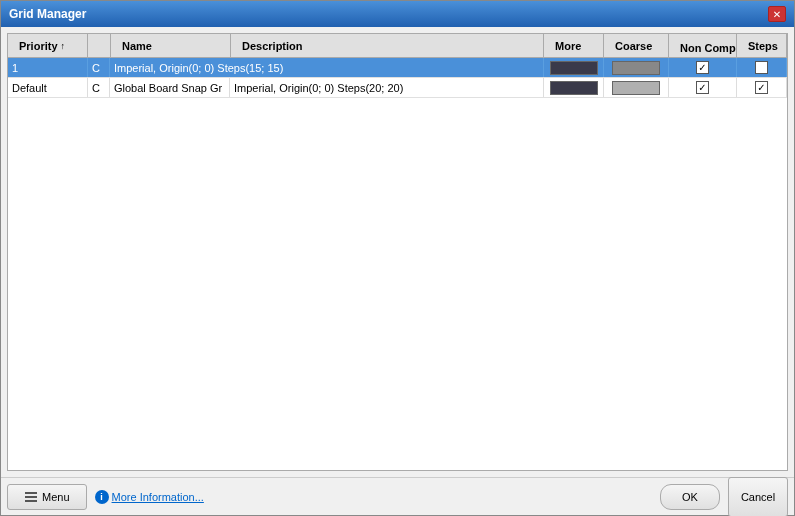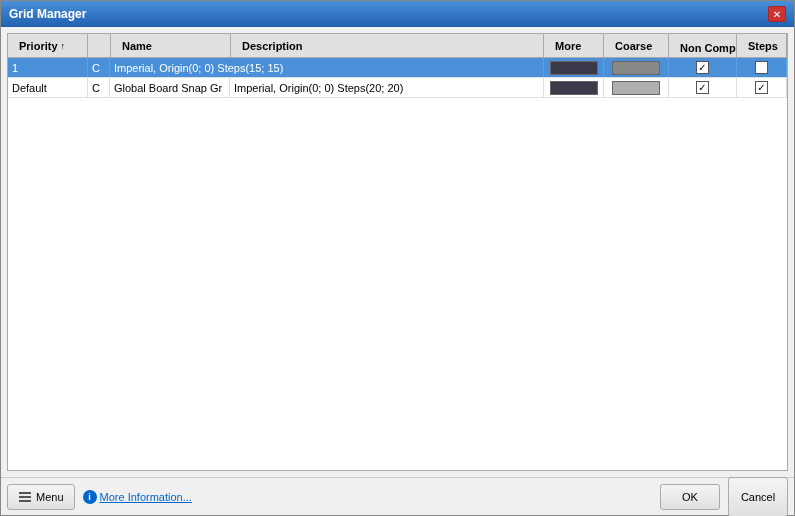--- a/index.html
+++ b/index.html
@@ -156,21 +156,21 @@
       display: flex;
       align-items: center;
       padding: 0 6px;
       gap: 8px;
       border-top: 1px solid #ccc;
       background: #f0f0f0;
       flex-shrink: 0;
     }
     .footer-btn {
       height: 26px;
-      padding: 0 10px;
+      padding: 0 16px;
       background: linear-gradient(to bottom, #f5f5f5, #e0e0e0);
       border: 1px solid #aaa;
       border-radius: 3px;
       font-size: 11px;
       cursor: pointer;
       display: flex;
       align-items: center;
       gap: 4px;
     }
     .info-link {
@@ -193,21 +193,21 @@
       justify-content: center;
       font-size: 9px;
       font-weight: bold;
     }
     .footer-spacer { flex: 1; }
     .ok-btn {
       height: 26px;
       width: 60px;
       background: linear-gradient(to bottom, #f5f5f5, #e0e0e0);
       border: 1px solid #aaa;
-      border-radius: 3px;
+      border-radius: 11px;
       font-size: 11px;
       cursor: pointer;
       display: flex;
       align-items: center;
       justify-content: center;
     }
     .cancel-btn {
       height: 40px;
       width: 60px;
       background: linear-gradient(to bottom, #f5f5f5, #e0e0e0);

